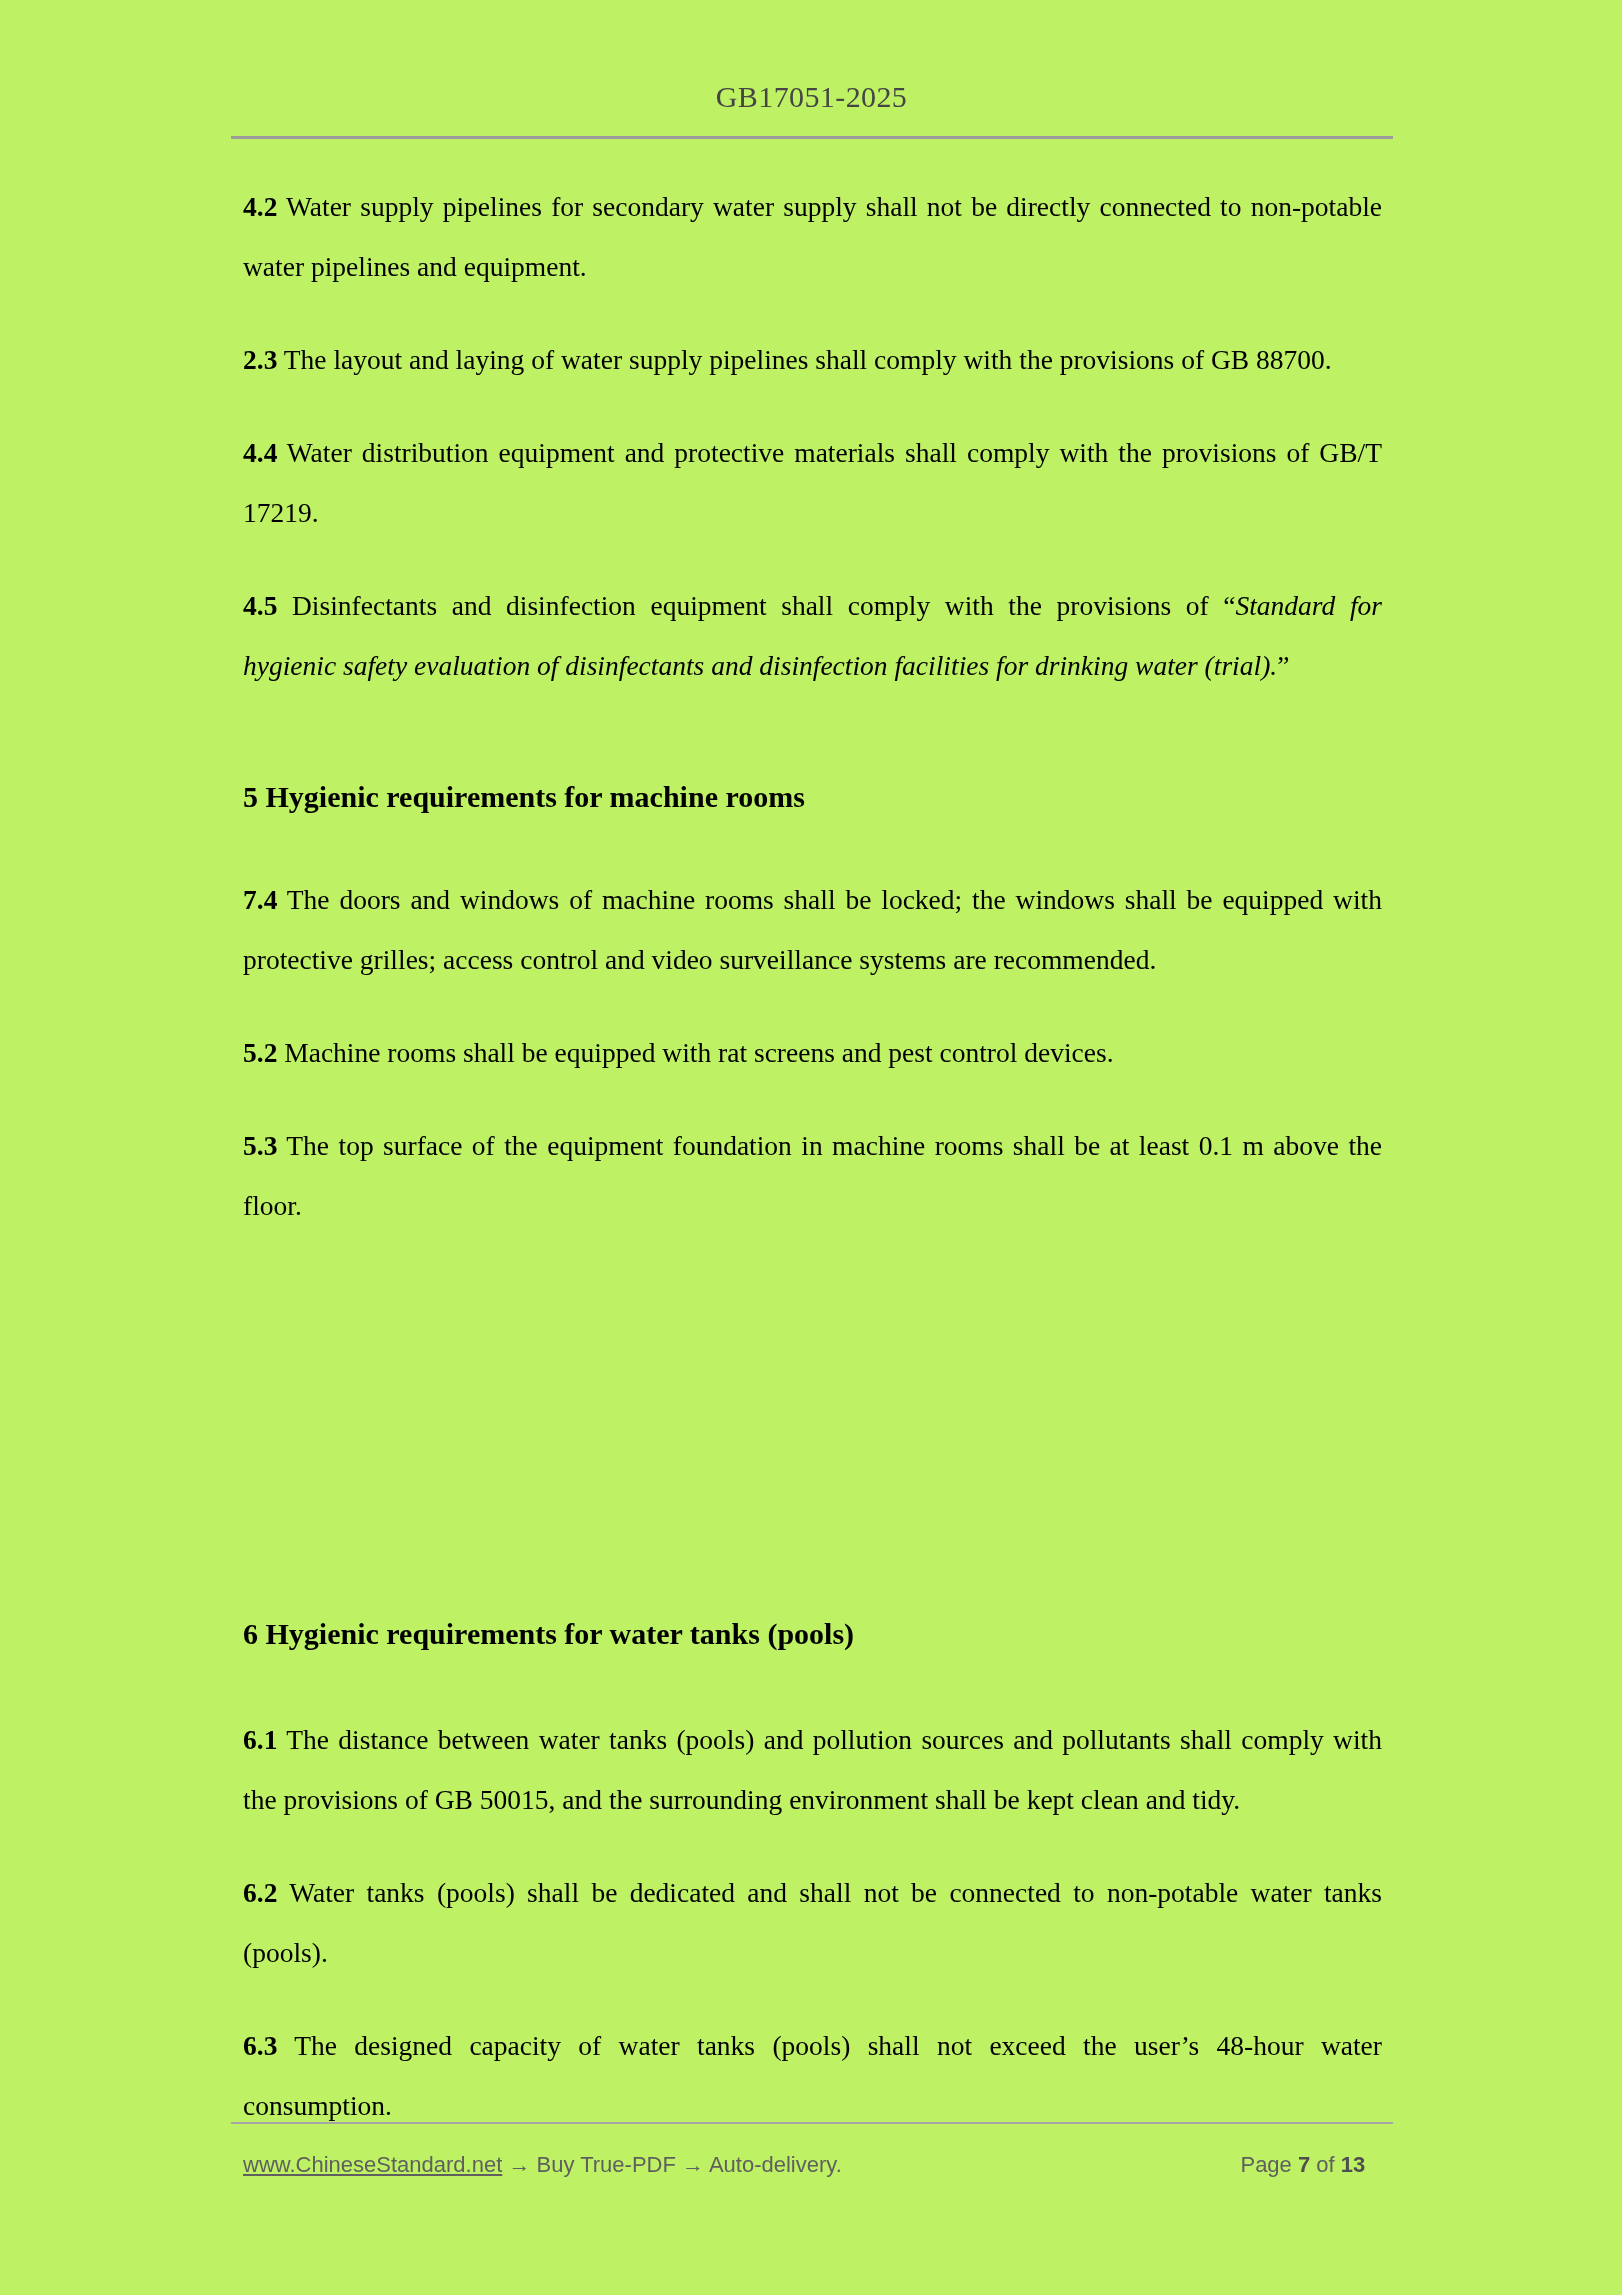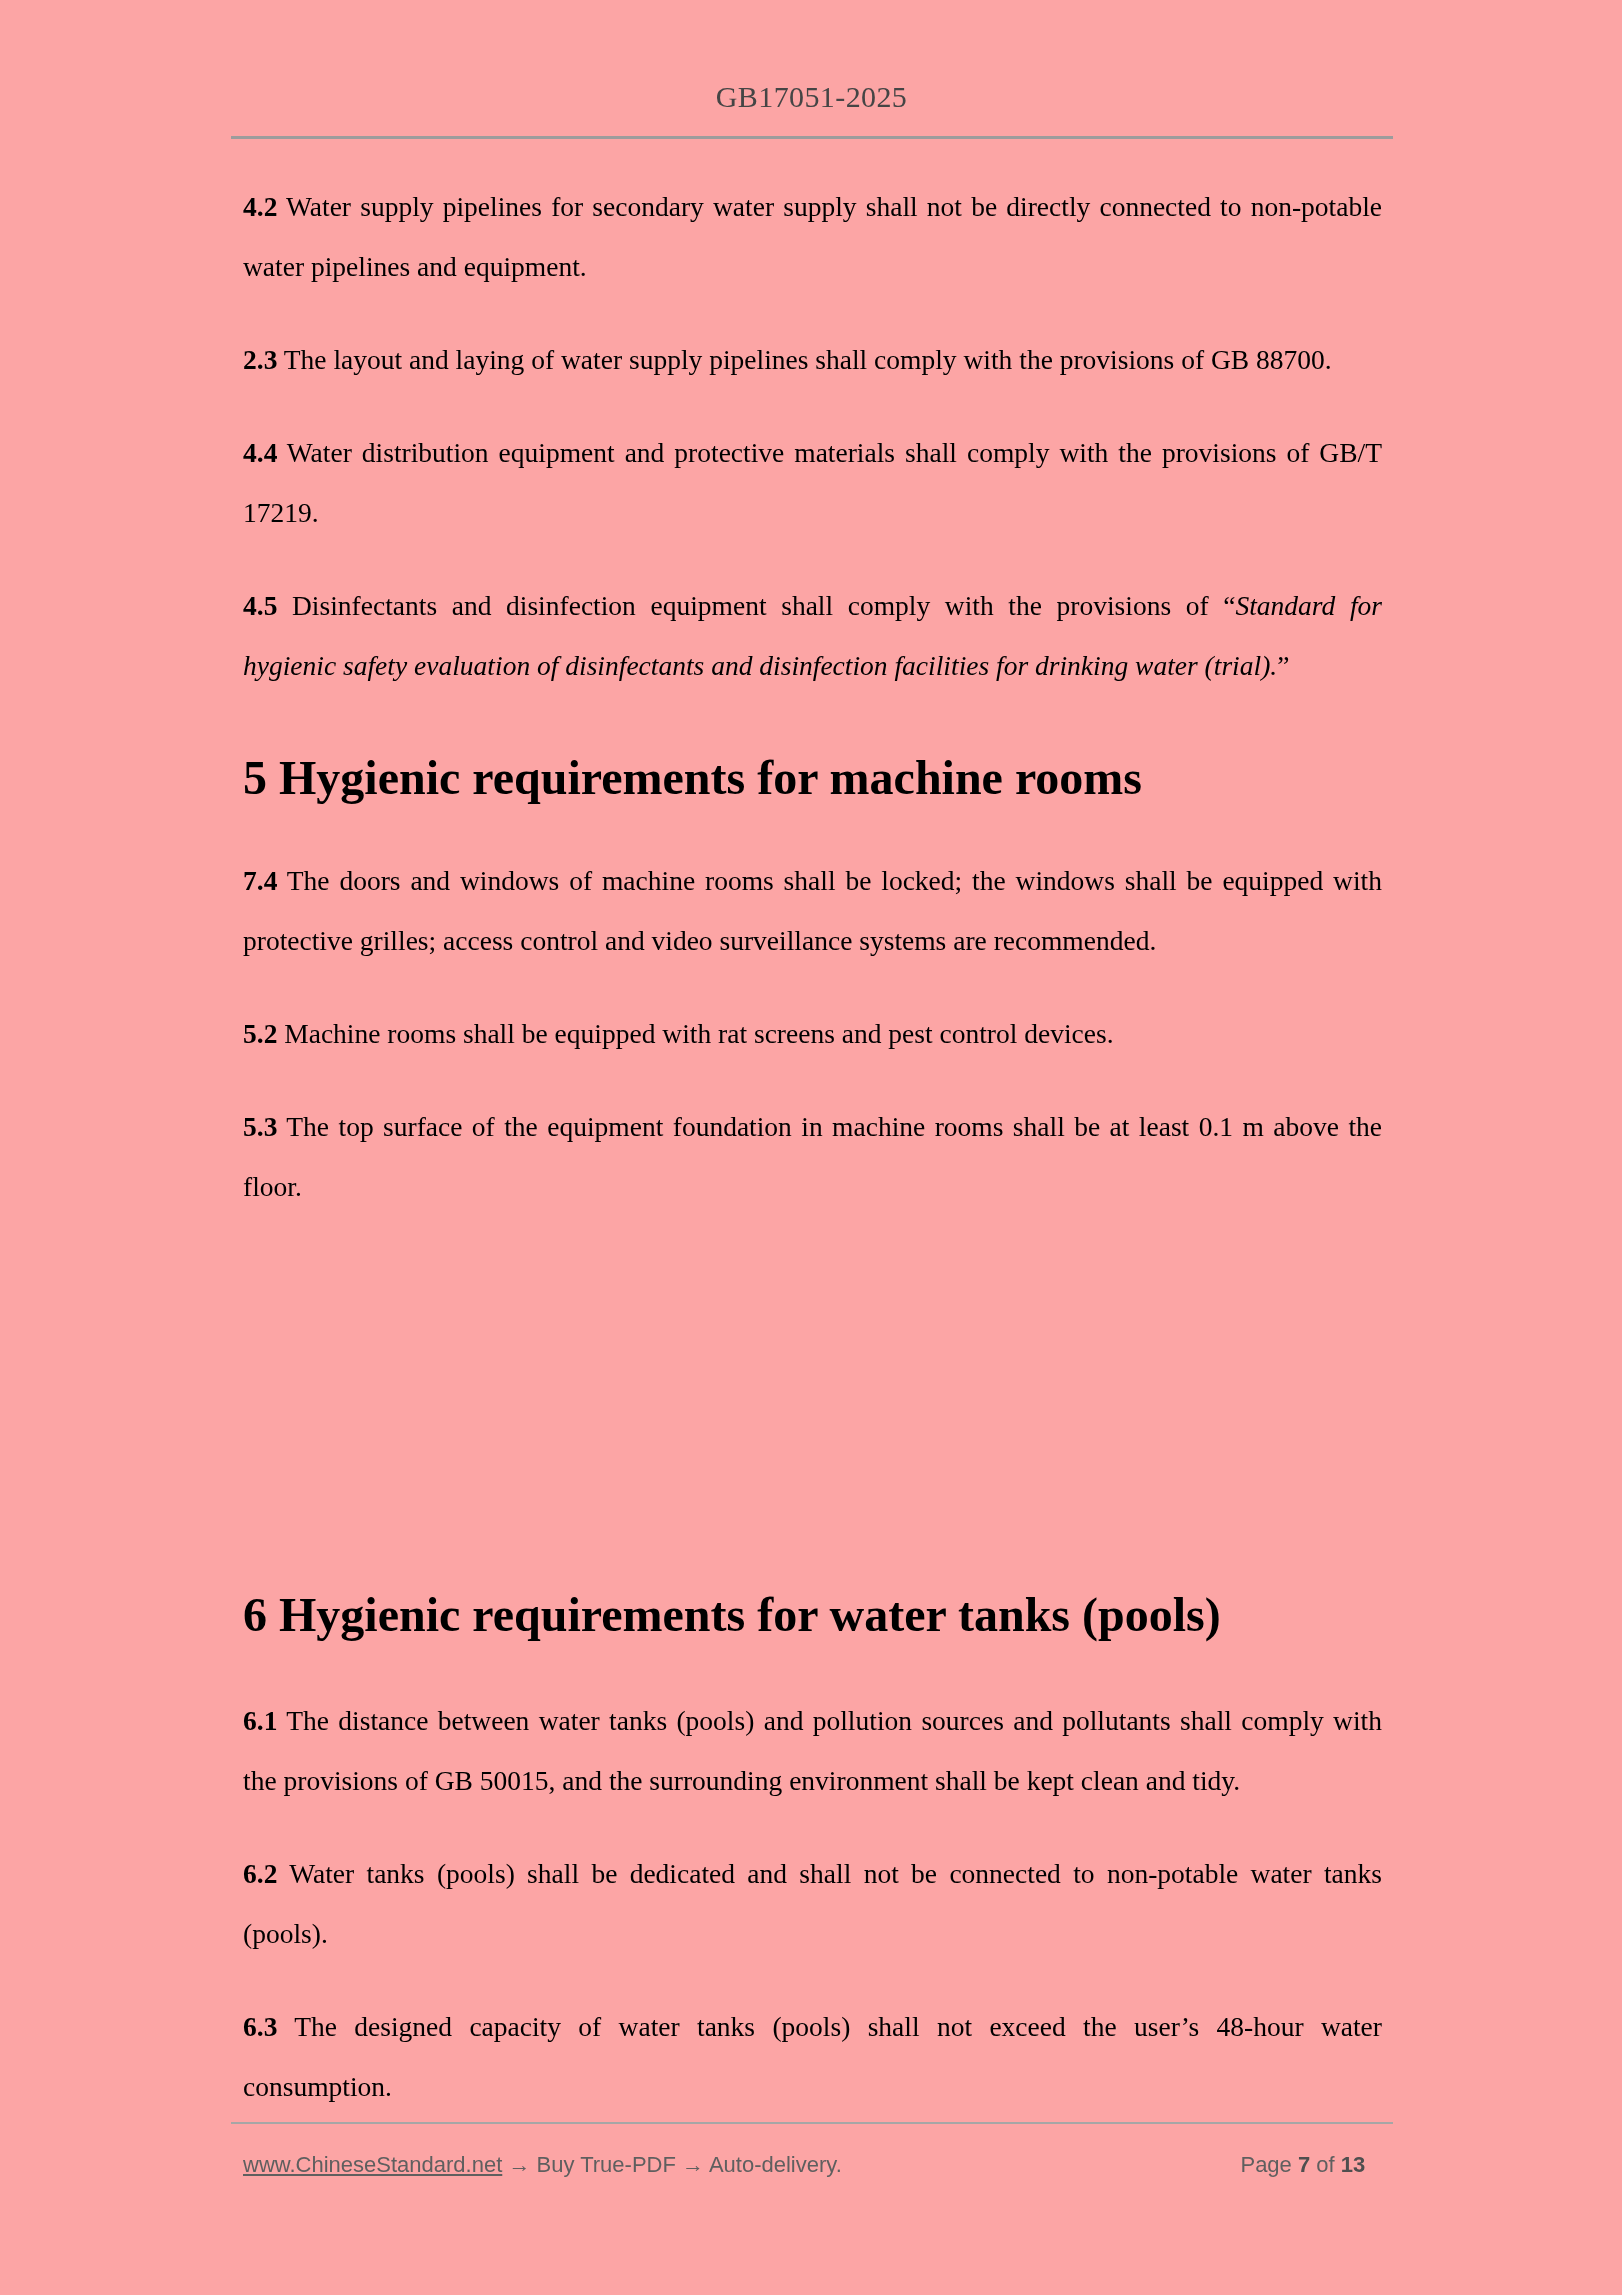--- a/index.html
+++ b/index.html
@@ -1,20 +1,20 @@
 <!DOCTYPE html>
 <html style="font-size:13.3px"><head>
 <meta charset="utf-8">
 <style>
   html, body { margin: 0; padding: 0; background: #ffffff; }
   .page {
     position: relative;
     width: 1623px;
     height: 2295px;
-    background: #fca5a5;
+    background: #bef264;
     overflow: hidden;
     font-family: "Liberation Serif", "DejaVu Serif", serif;
     color: #000000;
     text-decoration: underline;
   }
 
   
   .doc-header {
     position: absolute;
     top: 78px; left: 0;
@@ -45,22 +45,22 @@
   p.clause {
     margin: 0 0 33px 0;
     font-size: 27.5px;
     line-height: 60px;
     text-align: justify;
     hyphens: none;
   }
   p.clause .num { font-weight: 700; }
   p.clause .cite { font-style: italic; }
   h2.section-heading {
-    margin: 58px 0 50px 0;
-    font-size: 48px;
+    margin: 77px 0 50px 0;
+    font-size: 30px;
     line-height: 47px;
     font-weight: 700;
     text-align: left;
   }
   h2.section-heading.big-gap { margin-top: 374px; margin-bottom: 53px; }
 
   
   .footer {
     position: absolute;
     top: 2146px;

